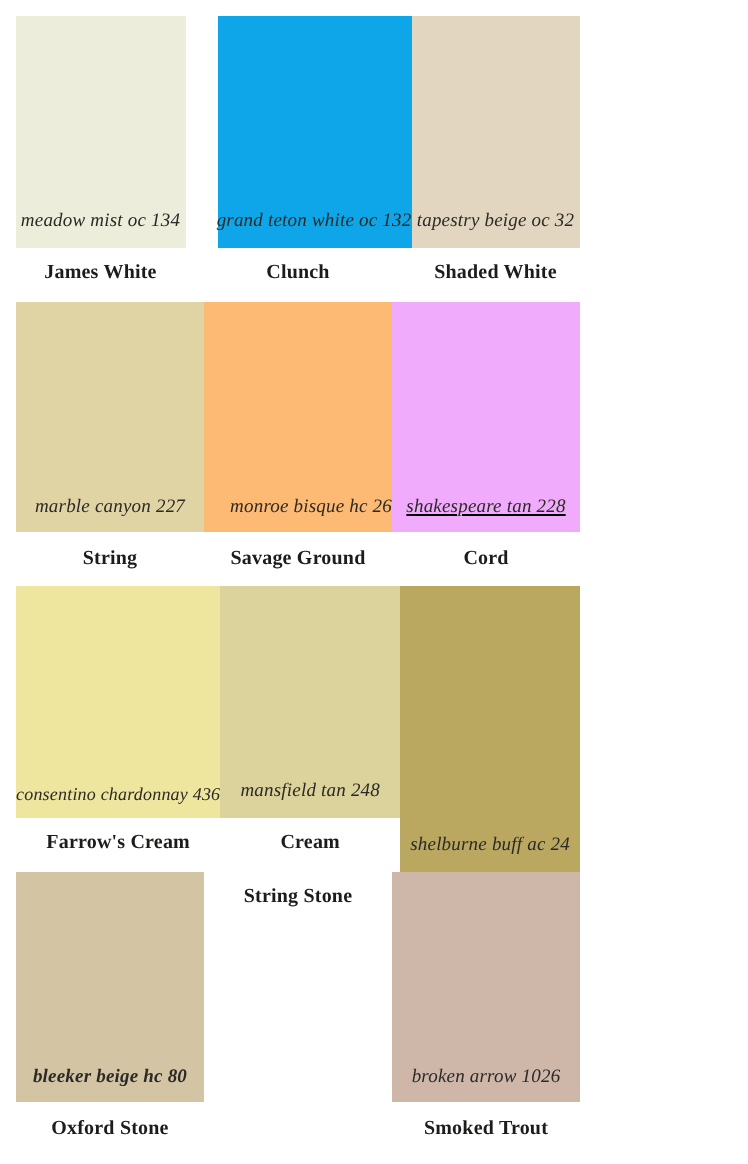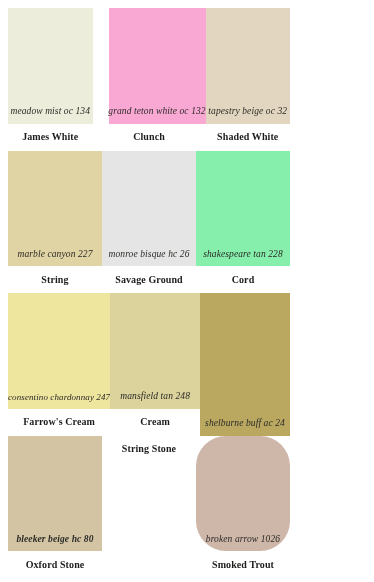--- a/index.html
+++ b/index.html
@@ -85,58 +85,58 @@
 <div id="palette-grid">
 
   <div class="swatch-row">
     <div class="swatch-cell">
       <div class="swatch-chip" style="background-color: rgb(236, 237, 218);">
         <span class="chip-code">meadow mist oc 134</span>
       </div>
       <div class="swatch-caption">James White</div>
     </div>
     <div class="swatch-cell">
-      <div class="swatch-chip" style="background-color: #f9a8d4; margin-left: 16px;">
+      <div class="swatch-chip" style="background-color: #0ea5e9; margin-left: 16px;">
         <span class="chip-code">grand teton white oc 132</span>
       </div>
       <div class="swatch-caption">Clunch</div>
     </div>
     <div class="swatch-cell">
       <div class="swatch-chip" style="background-color: rgb(226, 214, 192);">
         <span class="chip-code">tapestry beige oc 32</span>
       </div>
       <div class="swatch-caption">Shaded White</div>
     </div>
   </div>
 
   <div class="swatch-row">
     <div class="swatch-cell">
       <div class="swatch-chip" style="background-color: rgb(225, 212, 164); align-items: flex-end;">
         <span class="chip-code">marble canyon 227</span>
       </div>
       <div class="swatch-caption">String</div>
     </div>
     <div class="swatch-cell">
-      <div class="swatch-chip" style="background-color: #e5e5e5;">
+      <div class="swatch-chip" style="background-color: #fdba74; justify-content: flex-end;">
         <span class="chip-code">monroe bisque hc 26</span>
       </div>
       <div class="swatch-caption">Savage Ground</div>
     </div>
     <div class="swatch-cell">
-      <div class="swatch-chip" style="background-color: #86efac;">
+      <div class="swatch-chip" style="background-color: #f0abfc; text-decoration: underline;">
         <span class="chip-code">shakespeare tan 228</span>
       </div>
       <div class="swatch-caption">Cord</div>
     </div>
   </div>
 
   <div class="swatch-row">
     <div class="swatch-cell">
       <div class="swatch-chip" style="background-color: rgb(238, 229, 159);">
-        <span class="chip-code" style="font-size: 9px;">consentino chardonnay 247</span>
+        <span class="chip-code" style="font-size: 9px;">consentino chardonnay 436</span>
       </div>
       <div class="swatch-caption">Farrow's Cream</div>
     </div>
     <div class="swatch-cell">
       <div class="swatch-chip" style="background-color: rgb(220, 210, 155);">
         <span class="chip-code">mansfield tan 248</span>
       </div>
       <div class="swatch-caption">Cream</div>
     </div>
     <div class="swatch-cell">
@@ -150,20 +150,20 @@
     <div class="swatch-cell">
       <div class="swatch-chip" style="background-color: rgb(211, 197, 164); font-weight: bold;">
         <span class="chip-code">bleeker beige hc 80</span>
       </div>
       <div class="swatch-caption">Oxford Stone</div>
     </div>
     <div class="swatch-cell">
       <div class="swatch-caption">String Stone</div>
     </div>
     <div class="swatch-cell">
-      <div class="swatch-chip" style="background-color: rgb(206, 182, 168); border-radius: 30px;">
+      <div class="swatch-chip" style="background-color: rgb(206, 182, 168);">
         <span class="chip-code">broken arrow 1026</span>
       </div>
       <div class="swatch-caption">Smoked Trout</div>
     </div>
   </div>
 
 </div>
 
 </body></html>

